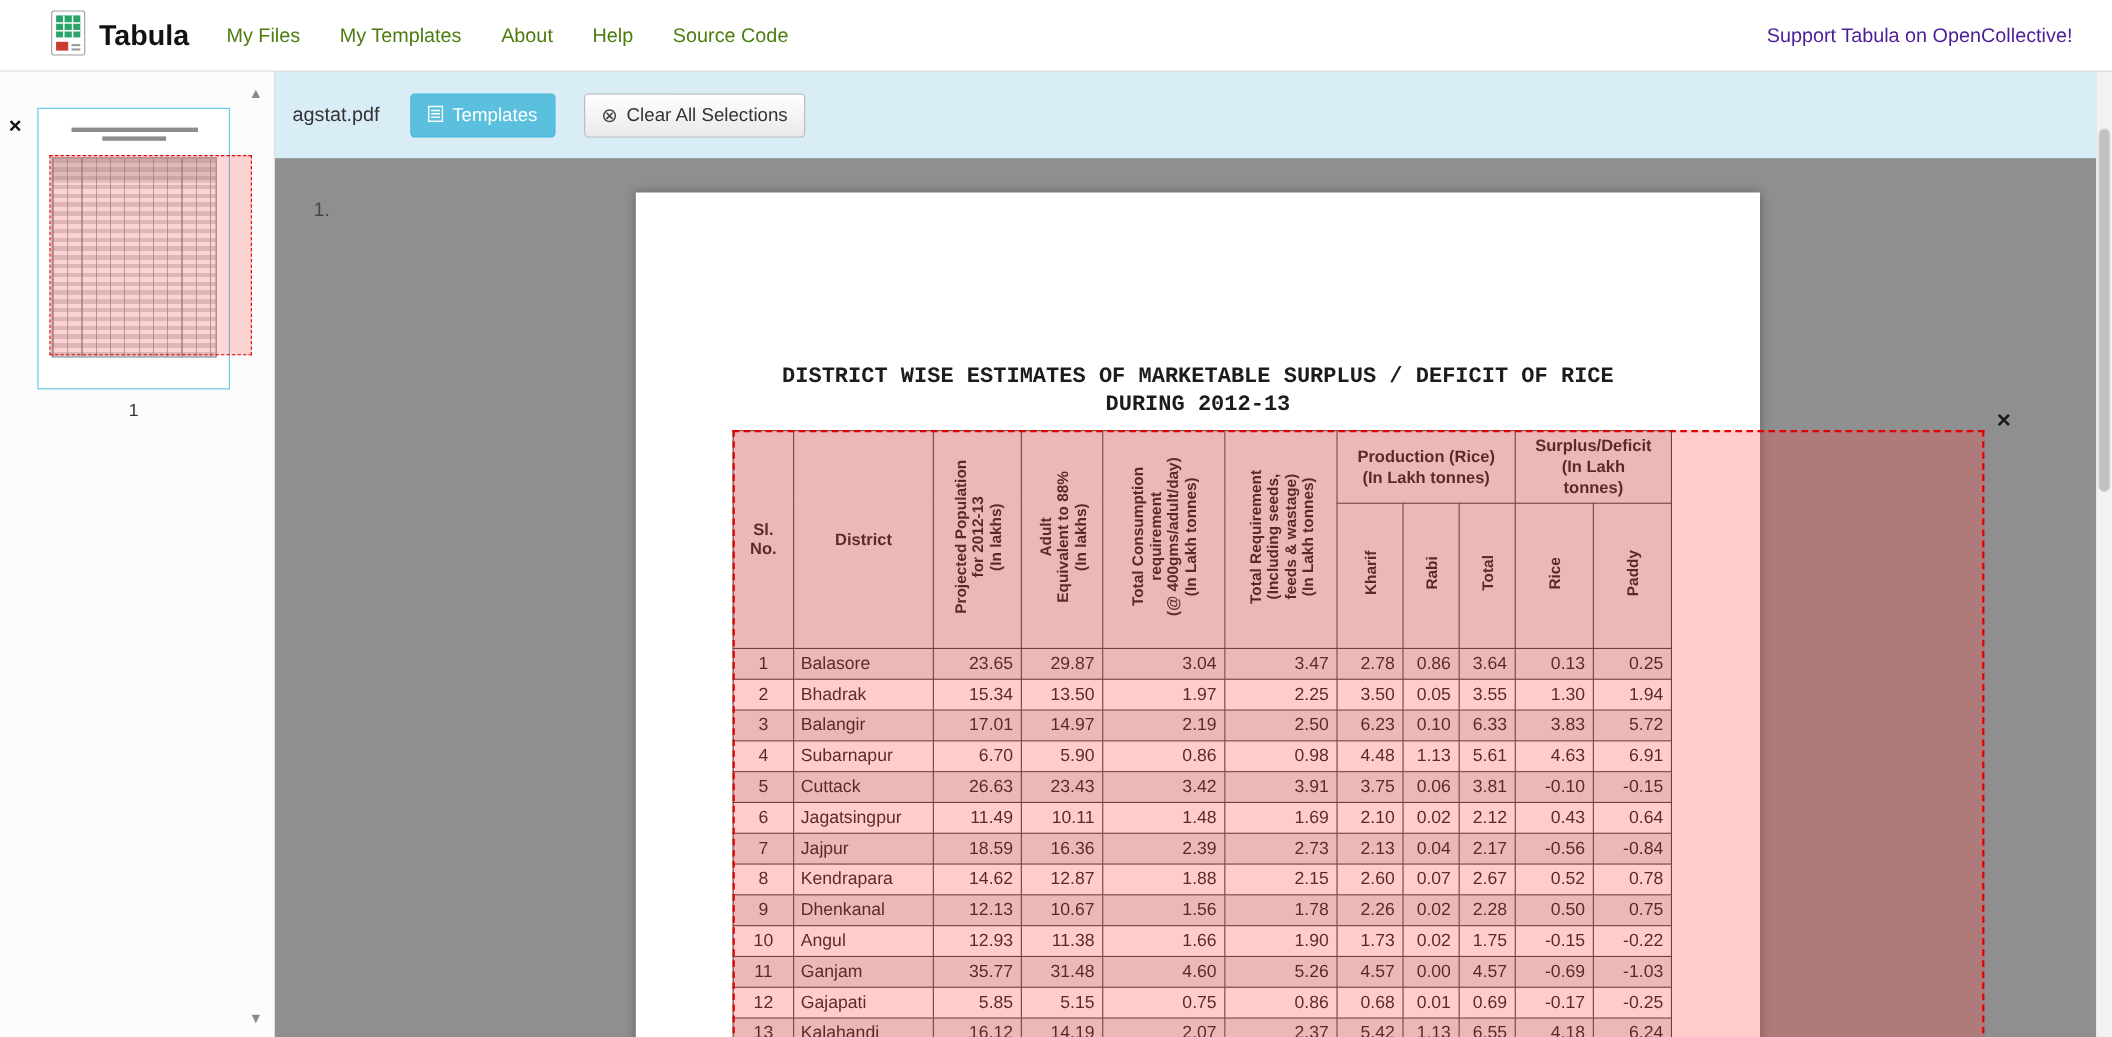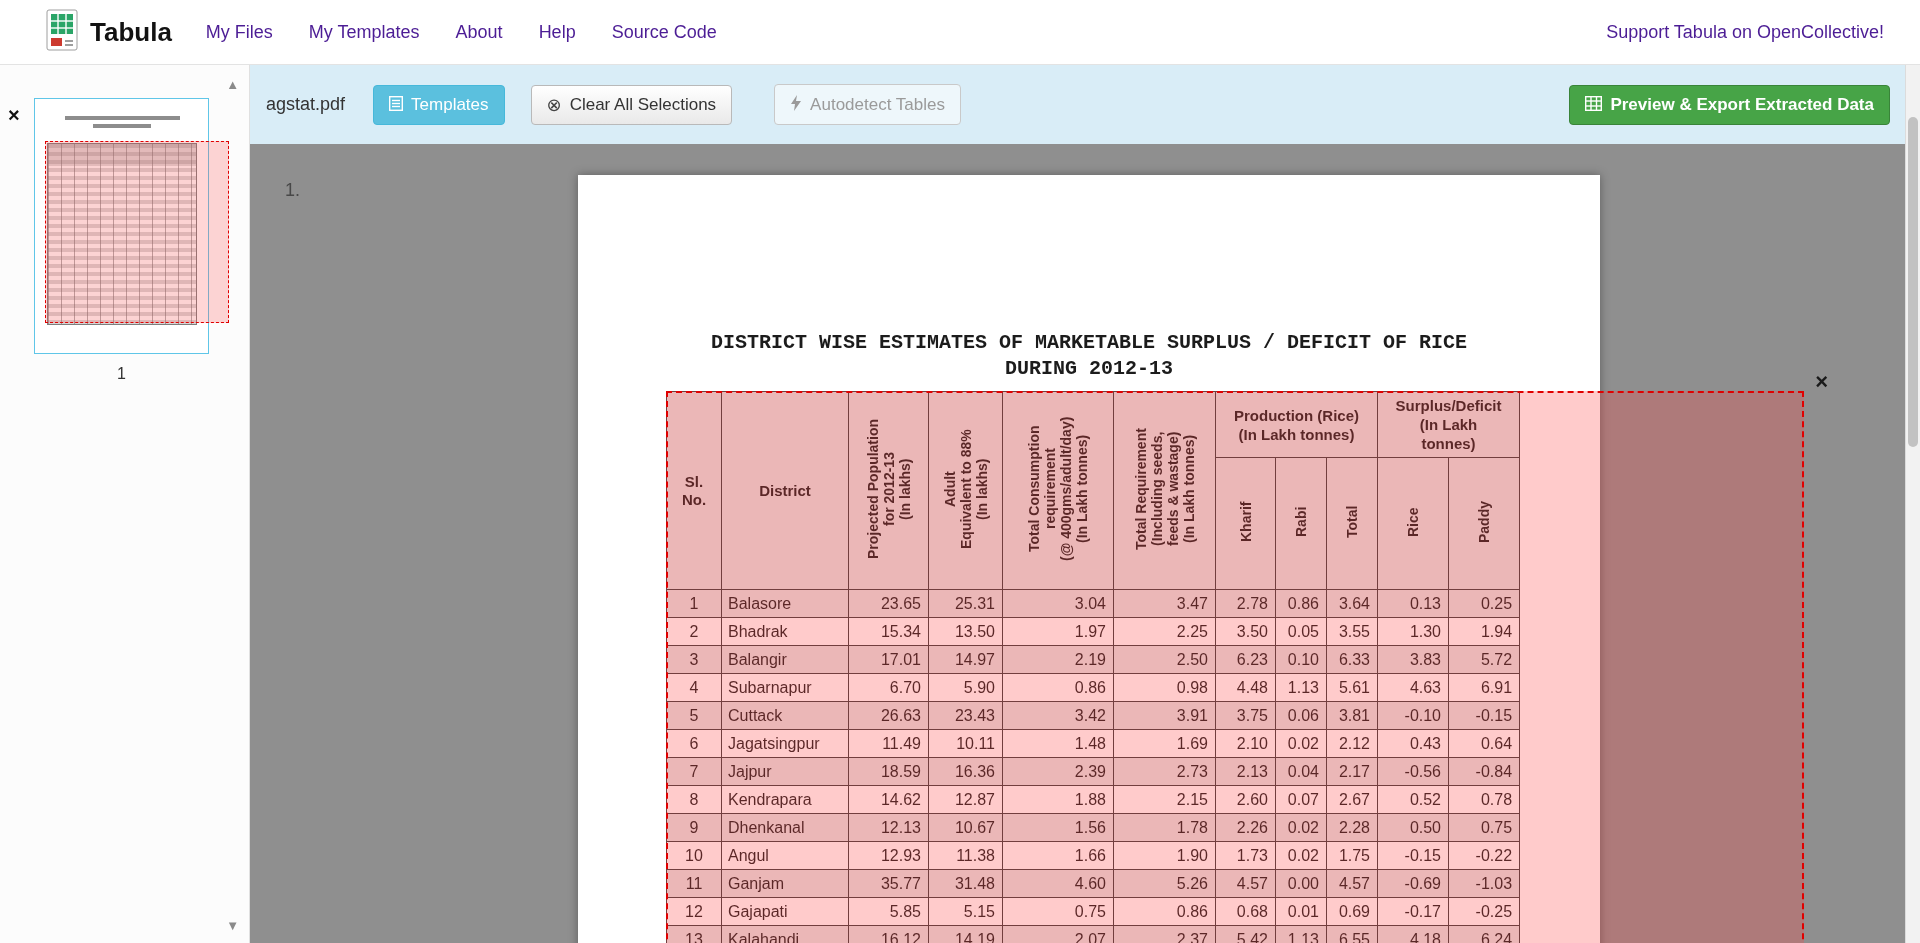--- a/index.html
+++ b/index.html
@@ -6,21 +6,21 @@
   html,body { width:1920px; height:943px; overflow:hidden; background:#8f8f8f;
               font-family:"Liberation Sans", sans-serif; }
   .app { width:1920px; height:943px; display:flex; flex-direction:column; }
 
   
   .app-header { flex:0 0 65px; background:#ffffff; border-bottom:1px solid #e3e3e3;
                 display:flex; align-items:center; padding:0 36px 0 46px; }
   .brand { display:flex; align-items:center; gap:10px; margin-right:34px; cursor:pointer; }
   .brand-title { font-size:26px; font-weight:bold; color:#121212; }
   .nav { display:flex; align-items:center; gap:36px; }
-  .nav a { color:#4c1d95; font-size:18px; text-decoration:none; cursor:pointer; }
+  .nav a { color:#4d7c0f; font-size:18px; text-decoration:none; cursor:pointer; }
   .support { margin-left:auto; color:#4c1d95; font-size:18px; text-decoration:none; cursor:pointer; }
 
   .body-row { flex:1; display:flex; min-height:0; }
 
   
   .sidebar { flex:0 0 250px; background:#fcfcfc; border-right:1px solid #e0e0e0; position:relative; }
   .thumb-close { position:absolute; left:8px; top:40px; font-size:20px; font-weight:bold; color:#111; cursor:pointer; line-height:1; }
   .scroll-up { position:absolute; right:10px; top:12px; color:#8a8a8a; font-size:13px; cursor:pointer; }
   .scroll-down { position:absolute; right:10px; bottom:10px; color:#8a8a8a; font-size:13px; cursor:pointer; }
   .thumb { position:absolute; left:34px; top:33px; width:175px; height:256px; background:#fff;
@@ -150,41 +150,21 @@
             </svg>
           </span>
           <span>Templates</span>
         </button>
 
         <button class="btn btn-clear">
           <span class="circle-x">⊗</span>
           <span>Clear All Selections</span>
         </button>
 
-        <button class="btn btn-autodetect">
-          <span>
-            <svg width="12" height="16" viewBox="0 0 12 16">
-                <path d="M7 0 L1 9 H5 L4 16 L11 6 H6 Z" fill="#9a9a9a"></path>
-              </svg>
-          </span>
-          <span>Autodetect Tables</span>
-        </button>
-
-        <button class="btn btn-export">
-          <span>
-            <svg width="17" height="15" viewBox="0 0 17 15">
-              <rect x="0.7" y="0.7" width="15.6" height="13.6" fill="none" stroke="#ffffff" stroke-width="1.4"></rect>
-              <line x1="0" y1="5" x2="17" y2="5" stroke="#ffffff" stroke-width="1.4"></line>
-              <line x1="0" y1="10" x2="17" y2="10" stroke="#ffffff" stroke-width="1.4"></line>
-              <line x1="6" y1="0" x2="6" y2="15" stroke="#ffffff" stroke-width="1.4"></line>
-              <line x1="11.5" y1="0" x2="11.5" y2="15" stroke="#ffffff" stroke-width="1.4"></line>
-            </svg>
-          </span>
-          <span>Preview &amp; Export Extracted Data</span>
-        </button>
+
       </div>
 
       <div class="main">
         <span class="page-marker">1.</span>
 
         <div class="pdf-page">
           <div class="doc-title">DISTRICT WISE ESTIMATES OF MARKETABLE SURPLUS / DEFICIT OF RICE
 DURING 2012-13</div>
 
           <table class="pdf-table">
@@ -232,21 +212,21 @@
                 <th><span class="rot rot-sub">Total</span></th>
                 <th><span class="rot rot-sub">Rice</span></th>
                 <th><span class="rot rot-sub">Paddy</span></th>
               </tr>
             </thead>
             <tbody>
                 <tr>
                   <td class="col0">1</td>
                   <td class="col1">Balasore</td>
                   <td class="col2">23.65</td>
-                  <td class="col3">25.31</td>
+                  <td class="col3">29.87</td>
                   <td class="col4">3.04</td>
                   <td class="col5">3.47</td>
                   <td class="col6">2.78</td>
                   <td class="col7">0.86</td>
                   <td class="col8">3.64</td>
                   <td class="col9">0.13</td>
                   <td class="col10">0.25</td>
                 </tr>
                 <tr>
                   <td class="col0">2</td>

